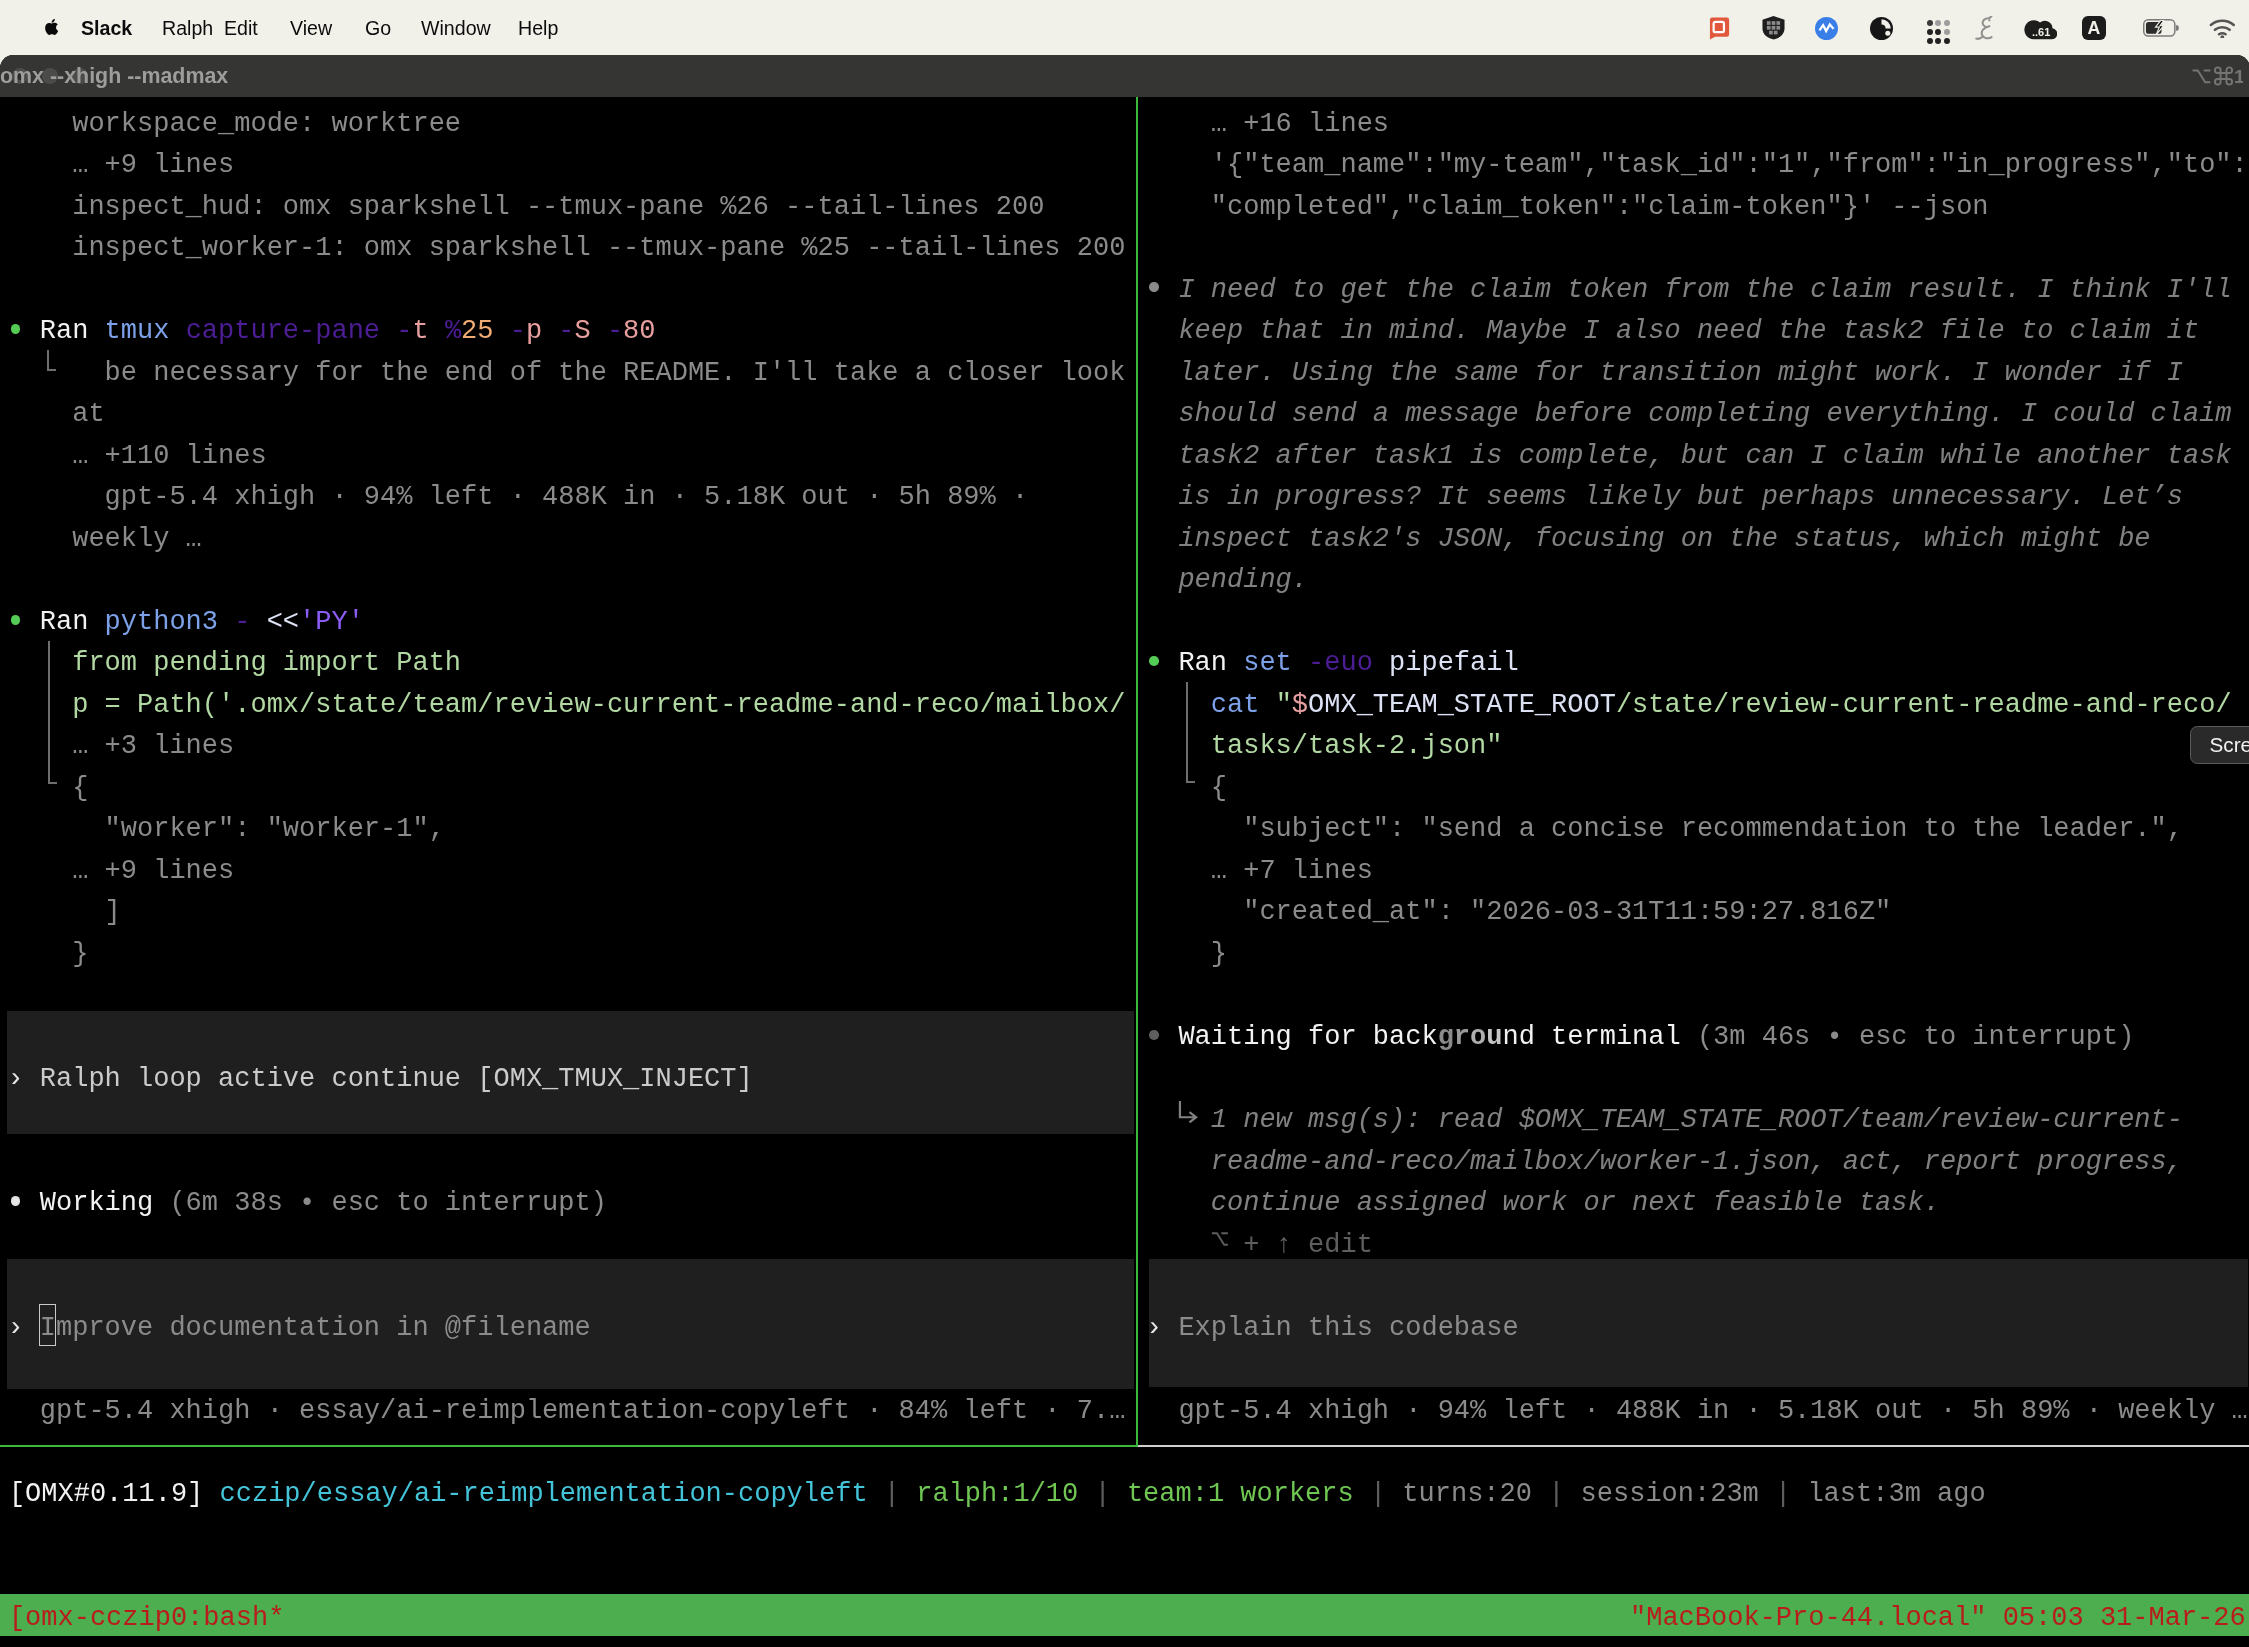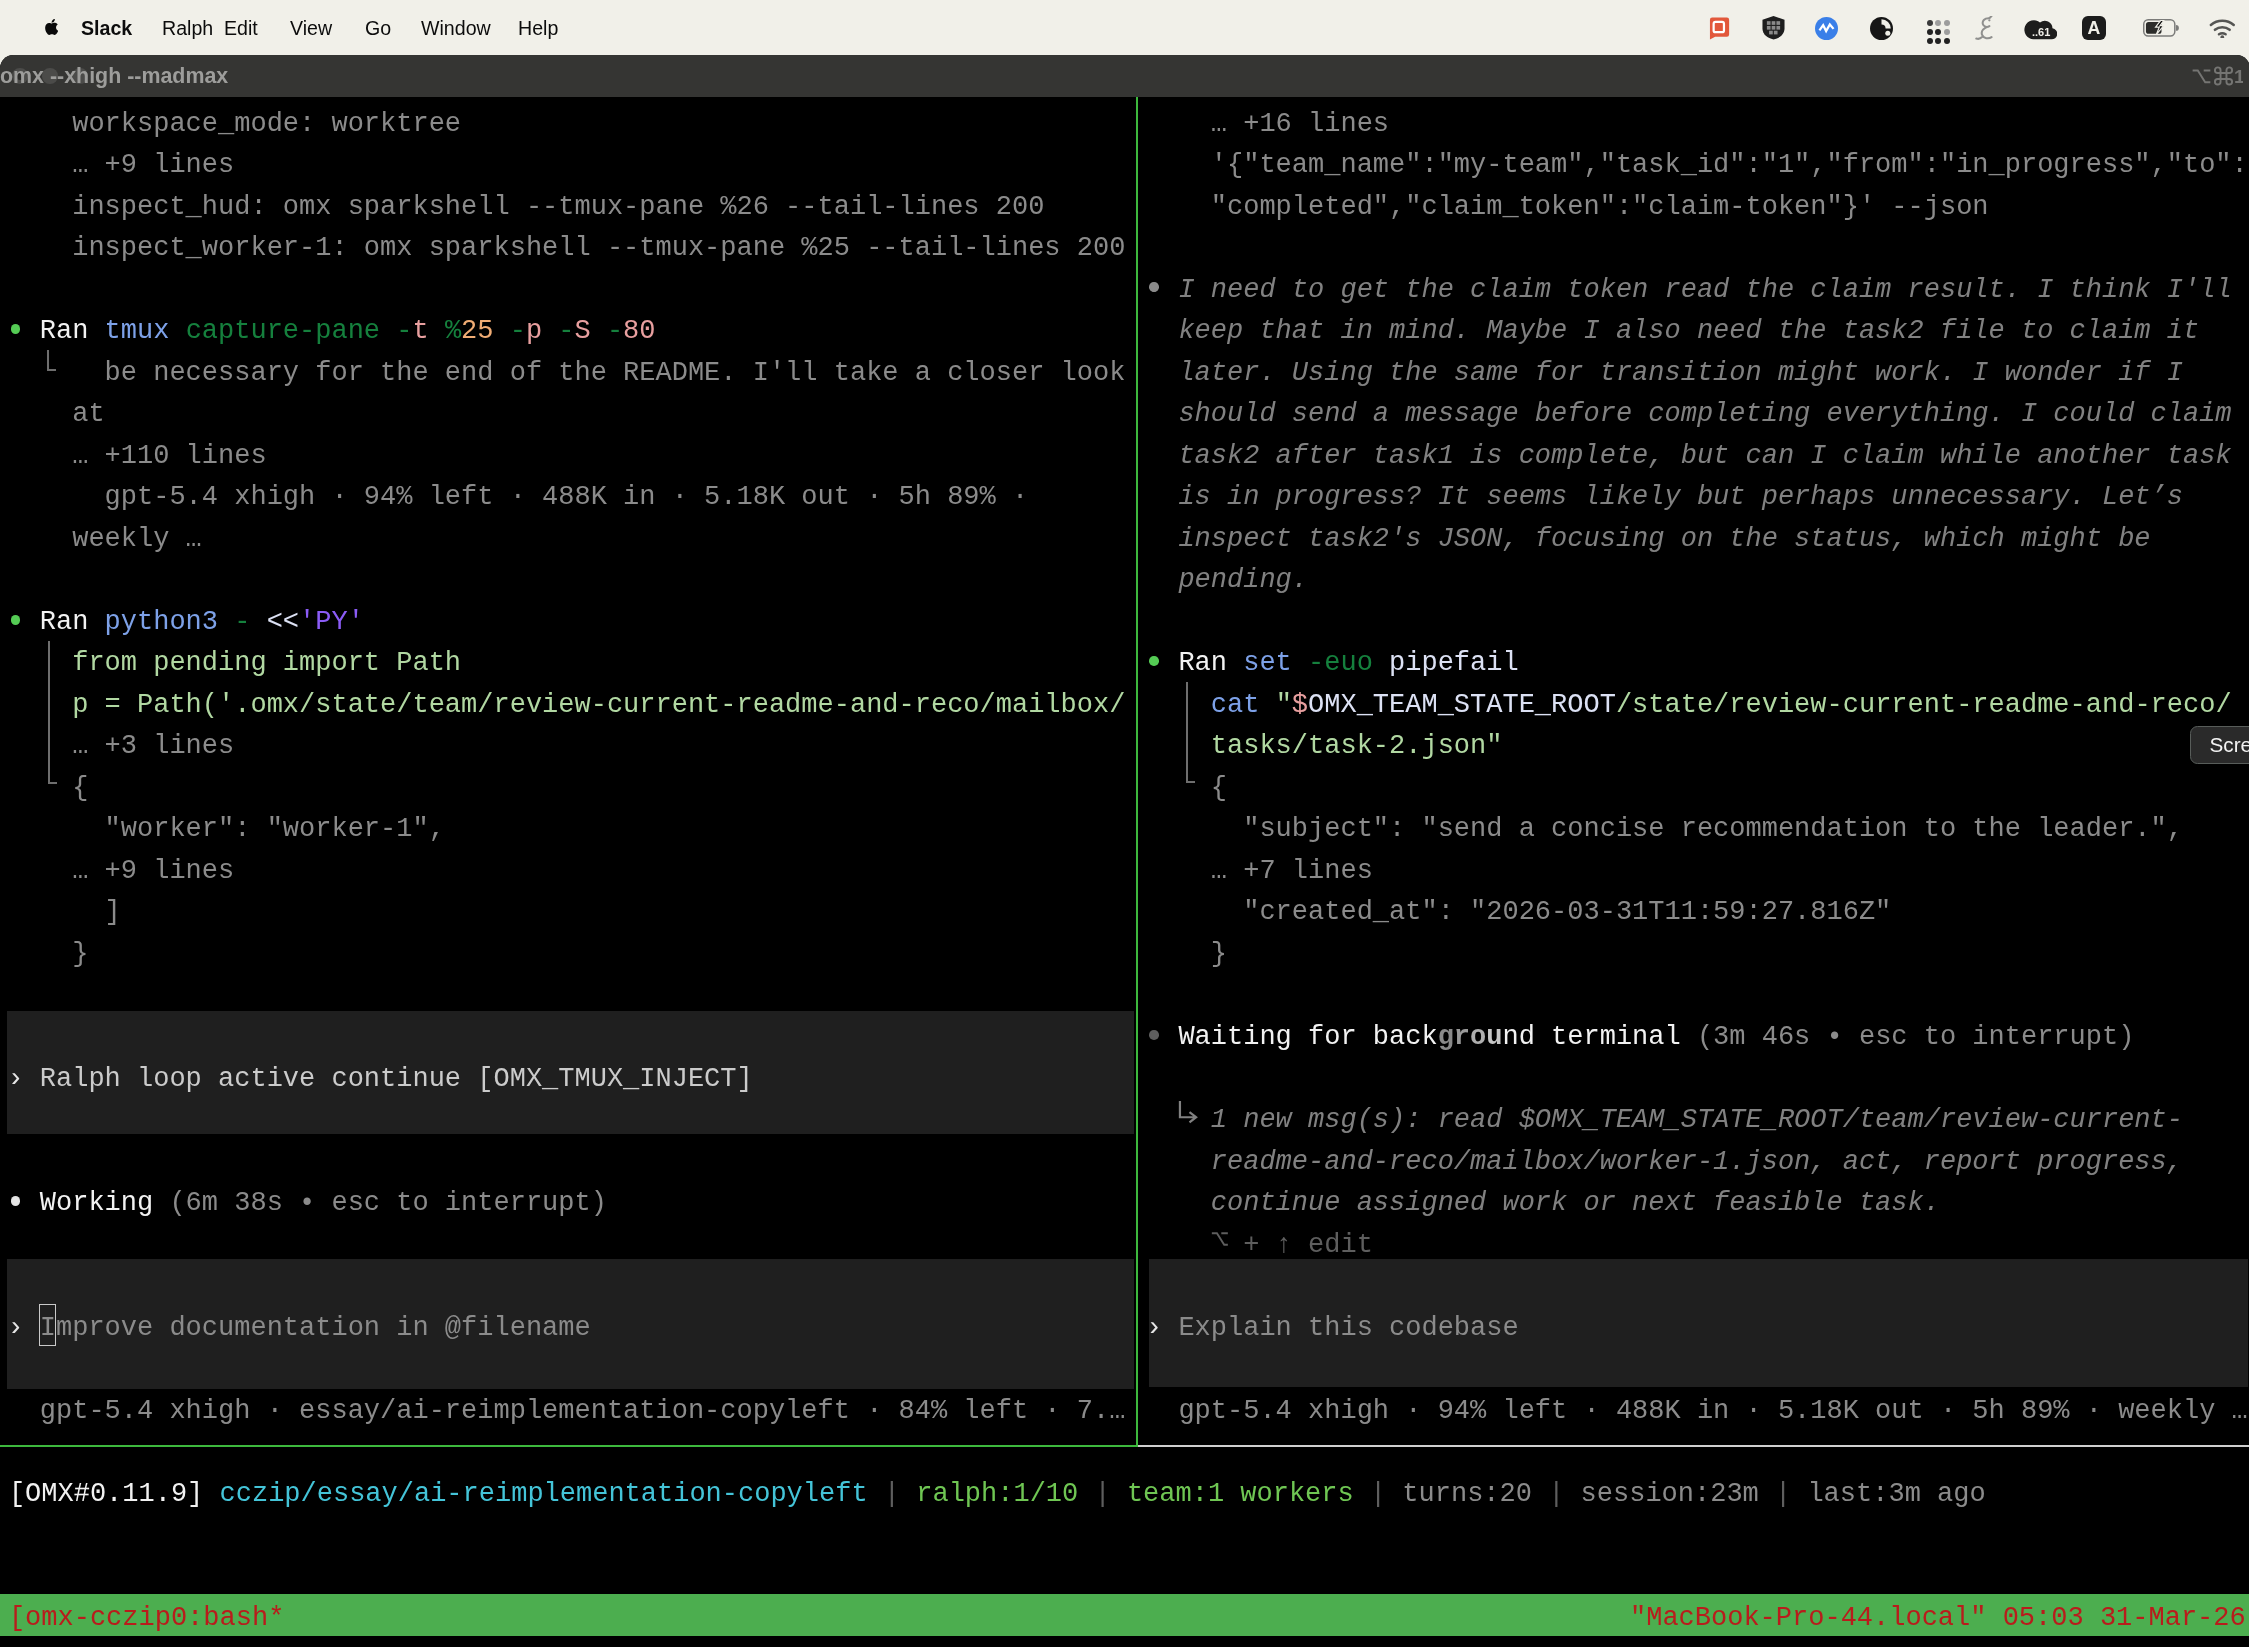--- a/index.html
+++ b/index.html
@@ -11,21 +11,21 @@
 .title{position:absolute;left:0;top:55px;width:2250px;height:42px;text-align:left;line-height:42px;font-family:"Liberation Sans",sans-serif;font-weight:bold;font-size:21.4px;color:#9d9d9b}
 .r{position:absolute;font-size:27px;line-height:42px;white-space:pre;color:#8b8b8b}
 i{font-style:normal}
 .g{color:#8b8b8b}
 .gi{color:#818181;font-style:italic}
 .dim{color:#5e5e5e}
 .w{color:#f2f2f2;font-weight:normal}
 .wt{color:#cbcbcb}
 .pr{color:#e6e6e6}
 .bl{color:#7da1e8}
-.lav{color:#15803d}
+.lav{color:#4c1d95}
 .lav2{color:#dce1f4}
 .pk{color:#e89f9f}
 .or{color:#f0ac74}
 .gr{color:#b1d8a2}
 .pu{color:#8b5cf6}
 .cy{color:#44c4d8}
 .lm{color:#6fc653}
 .bg{color:#55cc55}
 .s1{color:#8a8a8a;font-weight:bold}.s2{color:#9a9a9a;font-weight:bold}.s3{color:#aeaeae;font-weight:bold}.s4{color:#c6c6c6;font-weight:bold}
 .panel{position:absolute;background:#1f1f1f}
@@ -102,21 +102,21 @@
 <div class="r" style="left:7.4px;top:850px"><i class="g">    … +9 lines</i></div>
 <div class="r" style="left:7.4px;top:891px"><i class="g">      ]</i></div>
 <div class="r" style="left:7.4px;top:933px"><i class="g">    }</i></div>
 <div class="r" style="left:7.4px;top:1058px"><i class="pr">› </i><i class="wt">Ralph loop active continue [OMX_TMUX_INJECT]</i></div>
 <div class="r" style="left:7.4px;top:1182px"><i class="pr">• </i><i class="w">Working</i> <i class="g">(6m 38s • esc to interrupt)</i></div>
 <div class="r" style="left:7.4px;top:1307px"><i class="pr">› </i><i class="g">Improve documentation in @filename</i></div>
 <div class="r" style="left:7.4px;top:1390px"><i class="g">  gpt-5.4 xhigh · essay/ai-reimplementation-copyleft · 84% left · 7.…</i></div>
 <div class="r" style="left:1146px;top:103px"><i class="g">    … +16 lines</i></div>
 <div class="r" style="left:1146px;top:144px"><i class="g">    '{"team_name":"my-team","task_id":"1","from":"in_progress","to":</i></div>
 <div class="r" style="left:1146px;top:186px"><i class="g">    "completed","claim_token":"claim-token"}' --json</i></div>
-<div class="r" style="left:1146px;top:269px"><i class="g">• </i><i class="gi">I need to get the claim token read the claim result. I think I'll</i></div>
+<div class="r" style="left:1146px;top:269px"><i class="g">• </i><i class="gi">I need to get the claim token from the claim result. I think I'll</i></div>
 <div class="r" style="left:1146px;top:310px"><i class="gi">  keep that in mind. Maybe I also need the task2 file to claim it</i></div>
 <div class="r" style="left:1146px;top:352px"><i class="gi">  later. Using the same for transition might work. I wonder if I</i></div>
 <div class="r" style="left:1146px;top:393px"><i class="gi">  should send a message before completing everything. I could claim</i></div>
 <div class="r" style="left:1146px;top:435px"><i class="gi">  task2 after task1 is complete, but can I claim while another task</i></div>
 <div class="r" style="left:1146px;top:476px"><i class="gi">  is in progress? It seems likely but perhaps unnecessary. Let’s</i></div>
 <div class="r" style="left:1146px;top:518px"><i class="gi">  inspect task2's JSON, focusing on the status, which might be</i></div>
 <div class="r" style="left:1146px;top:559px"><i class="gi">  pending.</i></div>
 <div class="r" style="left:1146px;top:642px"><i class="bg">• </i><i class="w">Ran</i> <i class="bl">set</i> <i class="lav">-euo</i> <i class="lav2">pipefail</i></div>
 <div class="r" style="left:1146px;top:684px">    <i class="bl">cat</i> <i class="gr">"</i><i class="pk">$</i><i class="lav2">OMX_TEAM_STATE_ROOT</i><i class="gr">/state/review-current-readme-and-reco/</i></div>
 <div class="r" style="left:1146px;top:725px"><i class="gr">    tasks/task-2.json"</i></div>

